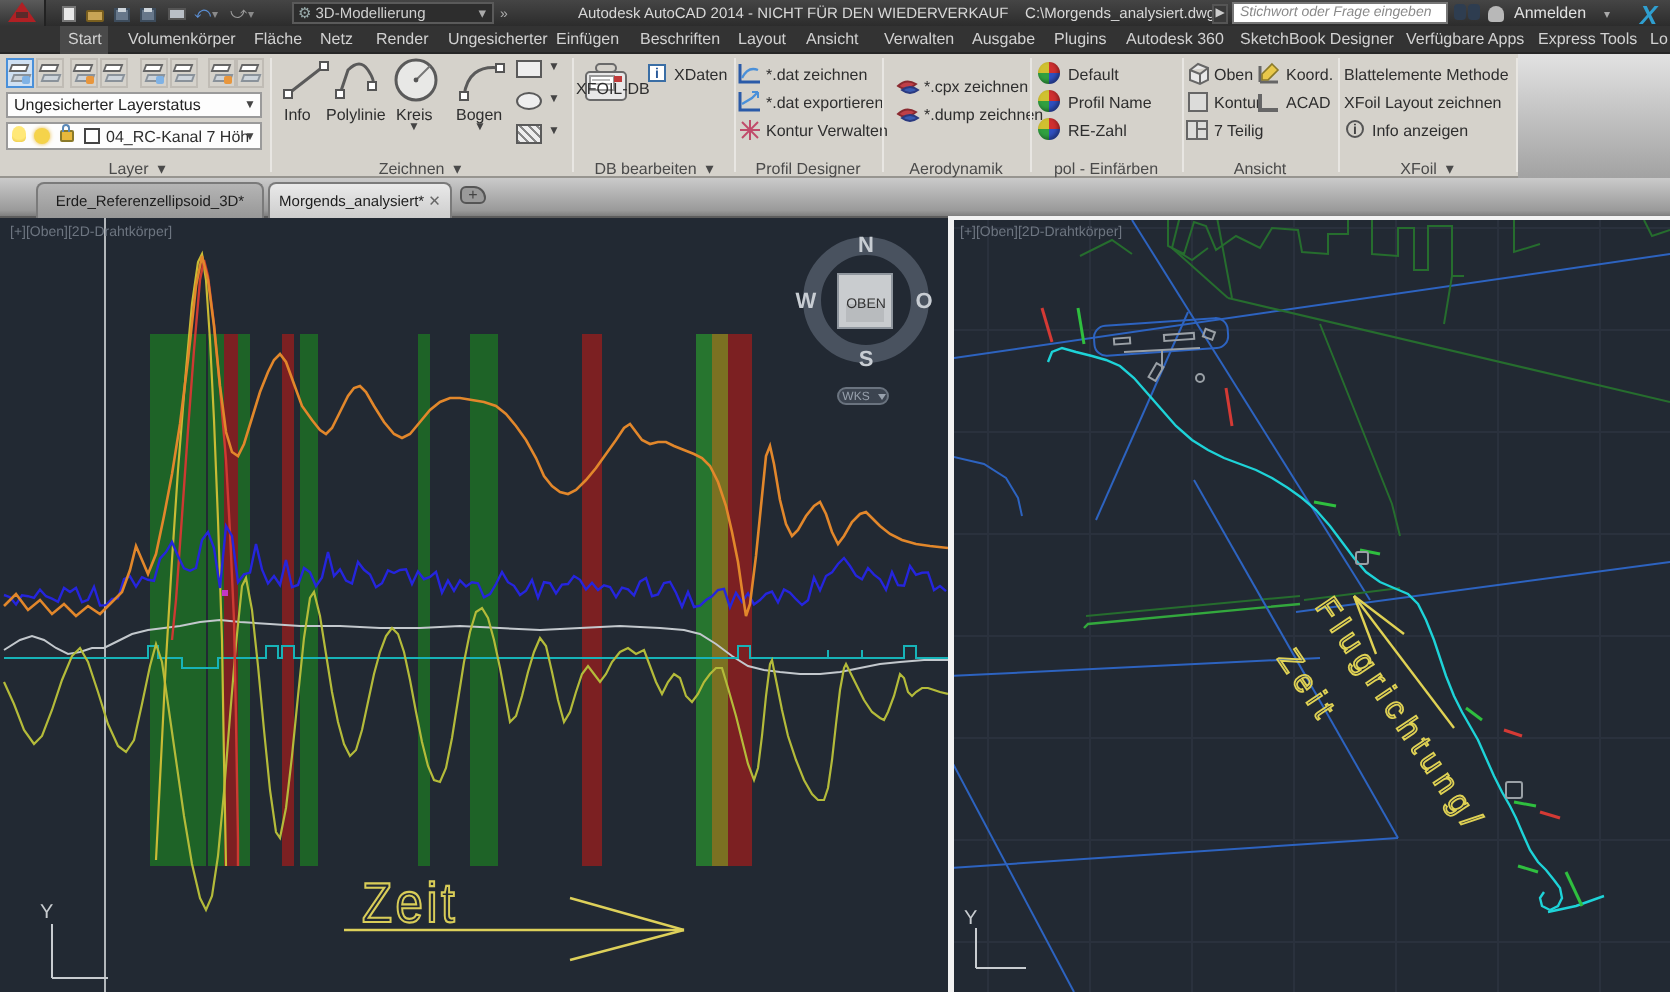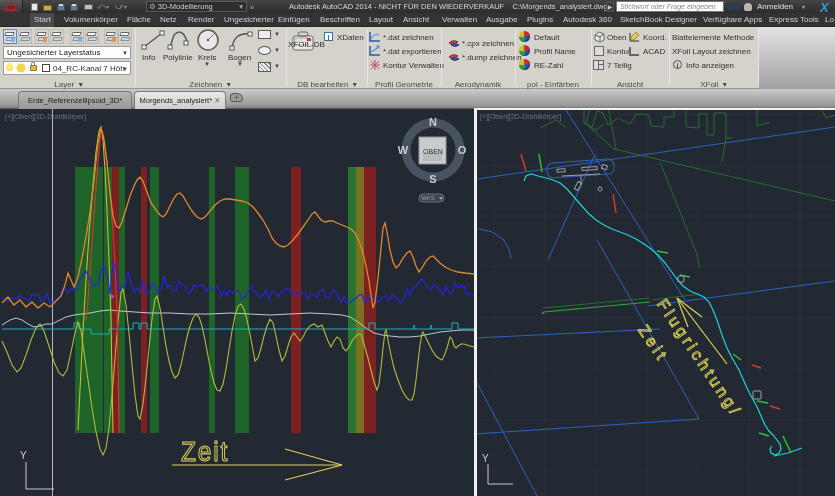--- a/index.html
+++ b/index.html
@@ -172,21 +172,21 @@
 <div class="abs smalltxt" style="left:383px;top:47px">*.dat exportieren</div>
 <svg class="abs" style="left:369px;top:59px" width="12" height="11" viewBox="0 0 12 11">
     <g stroke="#c04a6a" stroke-width="1">
       <line x1="1" y1="6" x2="11" y2="6"></line>
       <line x1="6" y1="1" x2="6" y2="11"></line>
       <line x1="2" y1="2" x2="10" y2="10"></line>
       <line x1="10" y1="2" x2="2" y2="10"></line>
     </g>
   </svg>
 <div class="abs smalltxt" style="left:383px;top:61px">Kontur Verwalten</div>
-<div class="ptitle abs" style="left:367px;top:80px;width:74px">Profil Geometrie</div>
+<div class="ptitle abs" style="left:367px;top:80px;width:74px">Profil Designer</div>
 <div class="sep abs" style="left:441px"></div>
 <svg class="abs" style="left:447px;top:38px" width="13" height="11" viewBox="0 0 13 11">
     <path d="M2 5 Q6 1 11 4 Q6 8 2 5 Z" fill="#c04048" stroke="#8a2a30"></path>
     <path d="M4 7 Q8 4 12 7 Q8 10 4 7 Z" fill="#3a5ab0" stroke="#2a3a80"></path>
   </svg>
 <div class="abs smalltxt" style="left:462px;top:39px">*.cpx zeichnen</div>
 <svg class="abs" style="left:447px;top:52px" width="13" height="11" viewBox="0 0 13 11">
     <path d="M2 5 Q6 1 11 4 Q6 8 2 5 Z" fill="#c04048" stroke="#8a2a30"></path>
     <path d="M4 7 Q8 4 12 7 Q8 10 4 7 Z" fill="#3a5ab0" stroke="#2a3a80"></path>
   </svg>

